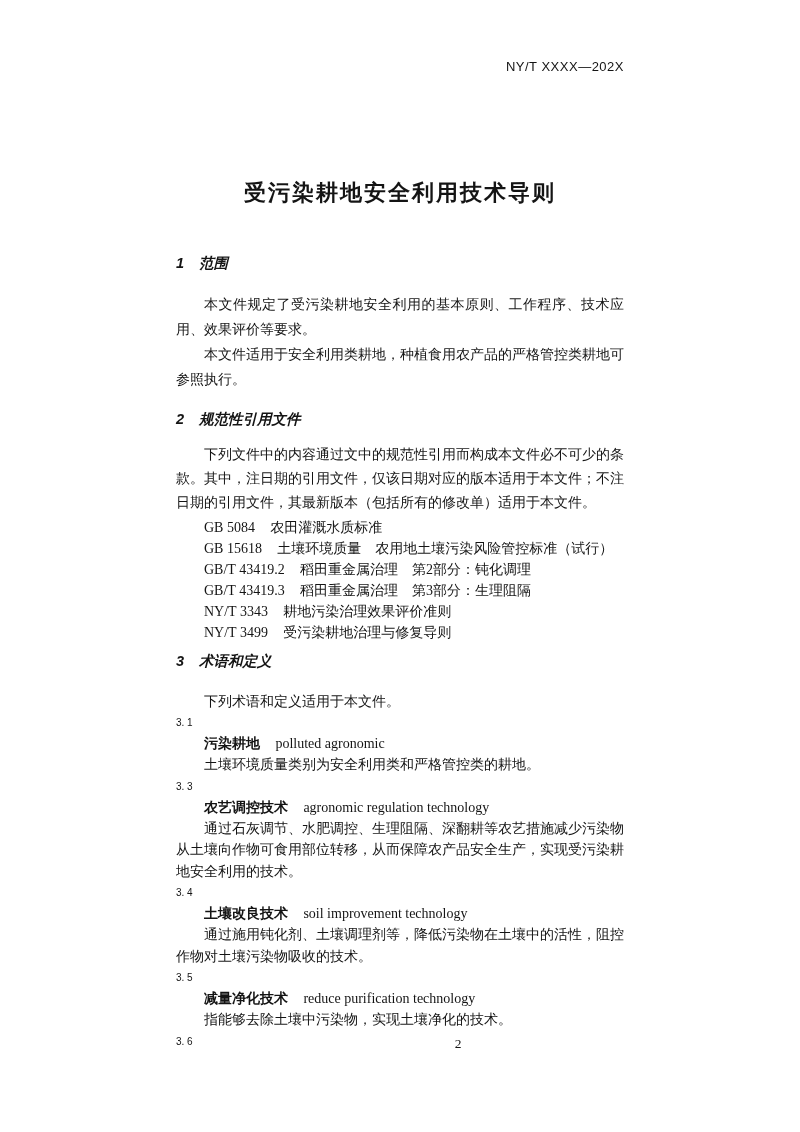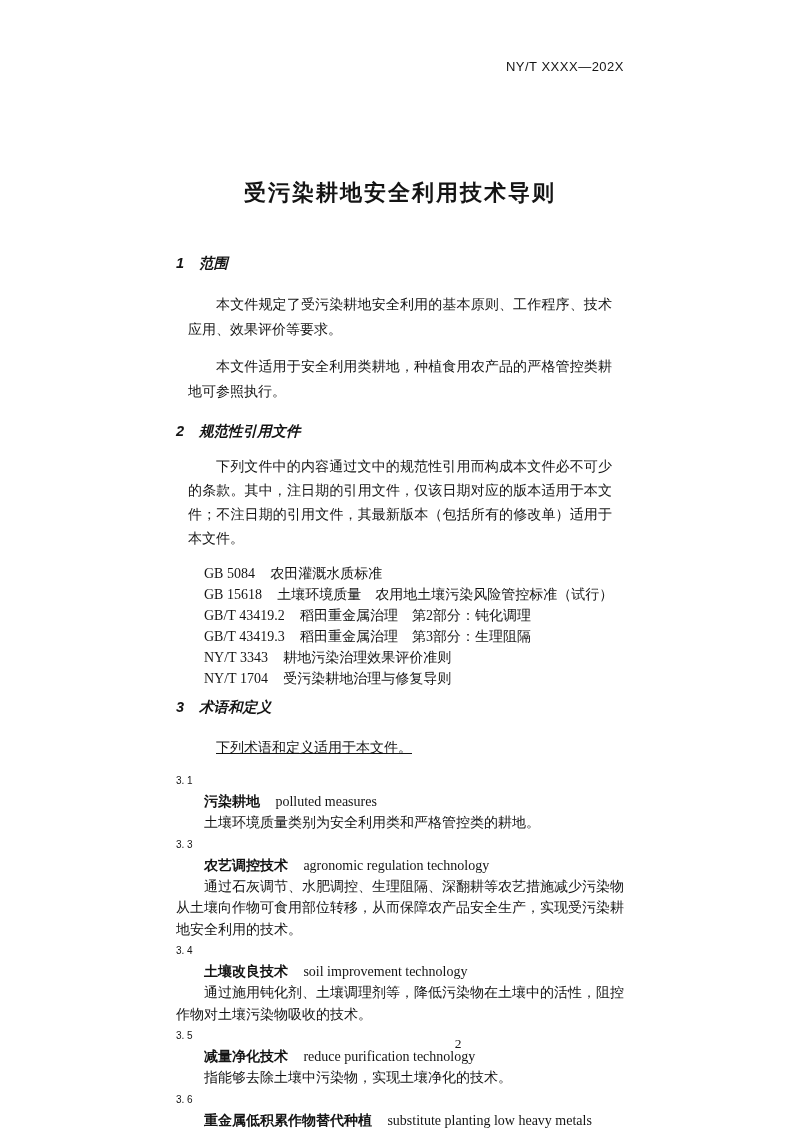--- a/index.html
+++ b/index.html
@@ -37,35 +37,35 @@
     font-weight: bold;
     font-size: 14.5px;
     line-height: 20px;
     font-style: italic;
   }
   .sec-h .sec-num { display: inline-block; margin-right: 15px; }
   .sec-h-1 { margin-top: 45px; }
   .sec-h-2 { margin-top: 17px; }
   .sec-h-3 { margin-top: 8px; }
   .para {
-    margin: 12px;
+    margin: 0;
     line-height: 25px;
     text-indent: 2em;
     text-align: justify;
   }
   .para-first { margin-top: 19px; }
   .refs-intro { margin-top: 14px; line-height: 24px; }
   .ref-list { margin-top: 2px; }
   .ref-line {
     padding-left: 2em;
     line-height: 21px;
     white-space: nowrap;
   }
   .ref-code { display: inline-block; margin-right: 1.1em; text-align: right; }
-  .terms-intro { margin-top: 20px; line-height: 21px; text-indent: 2em; text-decoration: underline; }
+  .terms-intro { margin-top: 20px; line-height: 21px; text-indent: 2em; }
   .term-num {
     font-family: "Liberation Sans", "DejaVu Sans", sans-serif;
     font-size: 10px;
     line-height: 21px;
   }
   .term-line { padding-left: 2em; line-height: 21px; }
   .term-zh {
     font-family: "Liberation Sans", "DejaVu Sans", sans-serif;
     font-weight: bold;
     display: inline-block;
@@ -117,33 +117,33 @@
     <div class="ref-line">
       <span class="ref-code">GB/T 43419.2</span><span>稻田重金属治理　第2部分：钝化调理</span>
     </div>
     <div class="ref-line">
       <span class="ref-code">GB/T 43419.3</span><span>稻田重金属治理　第3部分：生理阻隔</span>
     </div>
     <div class="ref-line">
       <span class="ref-code">NY/T 3343</span><span>耕地污染治理效果评价准则</span>
     </div>
     <div class="ref-line">
-      <span class="ref-code">NY/T 1704</span><span>受污染耕地治理与修复导则</span>
+      <span class="ref-code">NY/T 3499</span><span>受污染耕地治理与修复导则</span>
     </div>
   </div>
 
   <div class="sec-h sec-h-3">
     <span class="sec-num">3</span><span>术语和定义</span>
   </div>
   <p class="para terms-intro">下列术语和定义适用于本文件。</p>
 
   <div>
     <div class="term-num">3. 1</div>
     <div class="term-line">
-      <span class="term-zh">污染耕地</span><span class="term-en">polluted measures</span>
+      <span class="term-zh">污染耕地</span><span class="term-en">polluted agronomic</span>
     </div>
     <p class="term-def">土壤环境质量类别为安全利用类和严格管控类的耕地。</p>
   </div>
 
 
   <div>
     <div class="term-num">3. 3</div>
     <div class="term-line">
       <span class="term-zh">农艺调控技术</span><span class="term-en">agronomic regulation technology</span>
     </div>
@@ -161,20 +161,17 @@
   <div>
     <div class="term-num">3. 5</div>
     <div class="term-line">
       <span class="term-zh">减量净化技术</span><span class="term-en">reduce purification technology</span>
     </div>
     <p class="term-def">指能够去除土壤中污染物，实现土壤净化的技术。</p>
   </div>
 
   <div>
     <div class="term-num">3. 6</div>
-    <div class="term-line">
-      <span class="term-zh">重金属低积累作物替代种植</span><span class="term-en">substitute planting low heavy metals accumulating crops</span>
-    </div>
   </div>
 
   <div class="page-footer">2</div>
 
 </div>
 
 </body></html>

